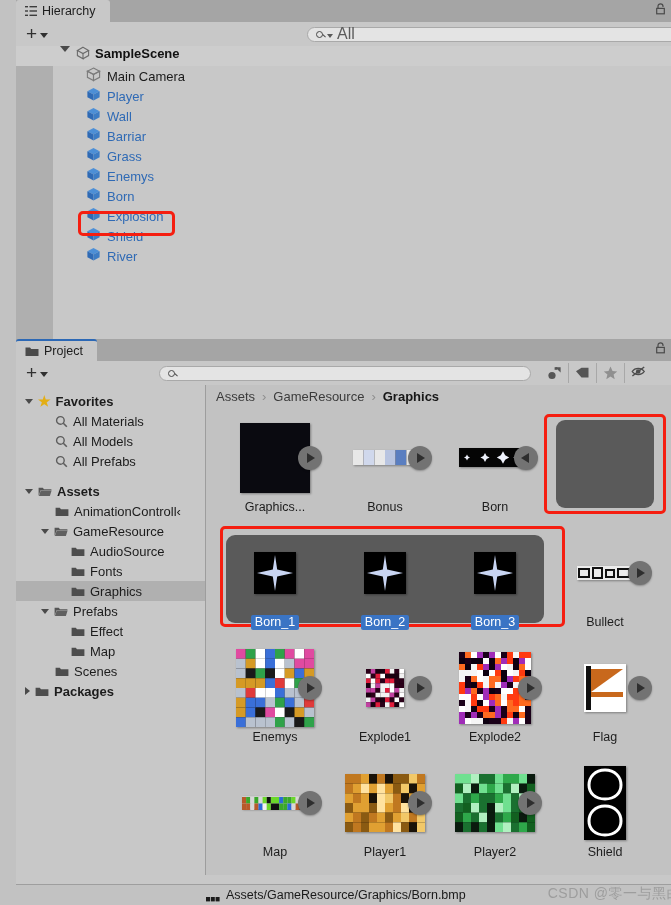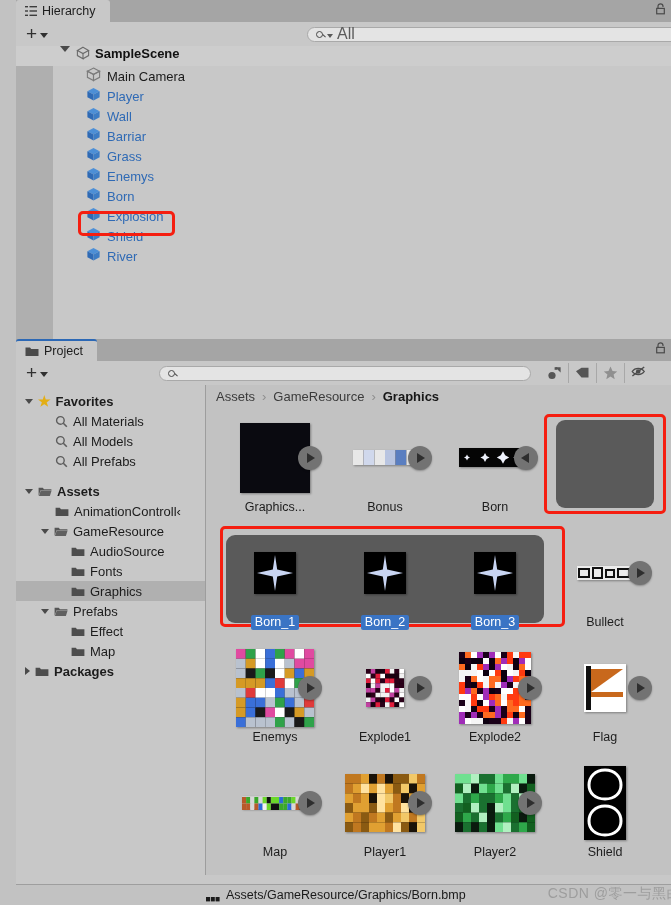--- a/index.html
+++ b/index.html
@@ -553,20 +553,30 @@
           </div>
           <div class="tree-row">
             <span class="gap" style="width: 36px;"></span>
             <span class="tri none"></span>
             <span class="fold-ic" style="display: flex; align-items: center;">
               <svg width="14" height="11" viewBox="0 0 14 11">
                 <path d="M0.6 1.8 H4.8 L6 3.2 H13.4 V9.9 H0.6 Z" fill="#4d4d4d"></path>
               </svg>
             </span>
             <span>Map</span>
+          </div>
+          <div class="tree-row">
+            <span class="gap" style="width: 20px;"></span>
+            <span class="tri none"></span>
+            <span class="fold-ic" style="display: flex; align-items: center;">
+              <svg width="14" height="11" viewBox="0 0 14 11">
+                <path d="M0.6 1.8 H4.8 L6 3.2 H13.4 V9.9 H0.6 Z" fill="#4d4d4d"></path>
+              </svg>
+            </span>
+            <span>Scenes</span>
           </div>
           <div class="tree-row bold">
             <span class="gap" style="width: 4px;"></span>
             <span class="tri closed"></span>
             <span class="fold-ic" style="display: flex; align-items: center;">
               <svg width="14" height="11" viewBox="0 0 14 11">
                 <path d="M0.6 1.8 H4.8 L6 3.2 H13.4 V9.9 H0.6 Z" fill="#4d4d4d"></path>
               </svg>
             </span>
             <span>Packages</span>

